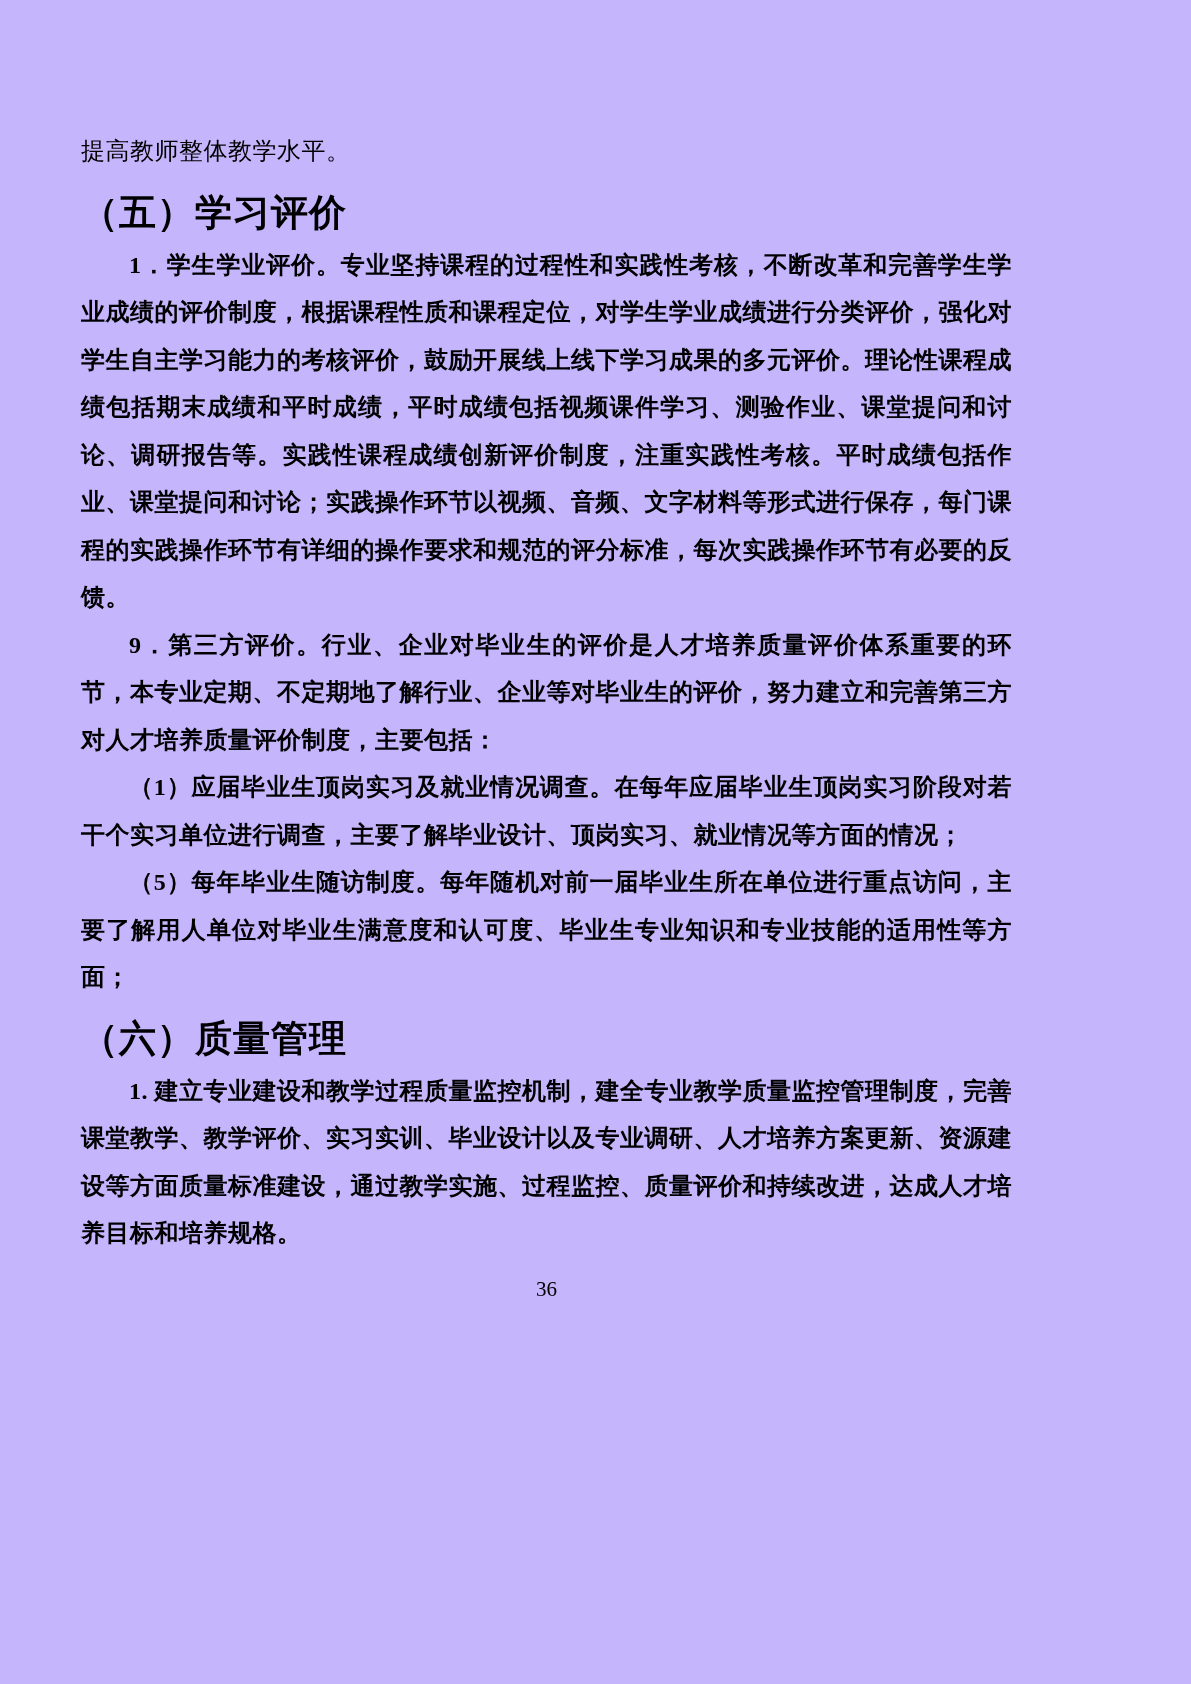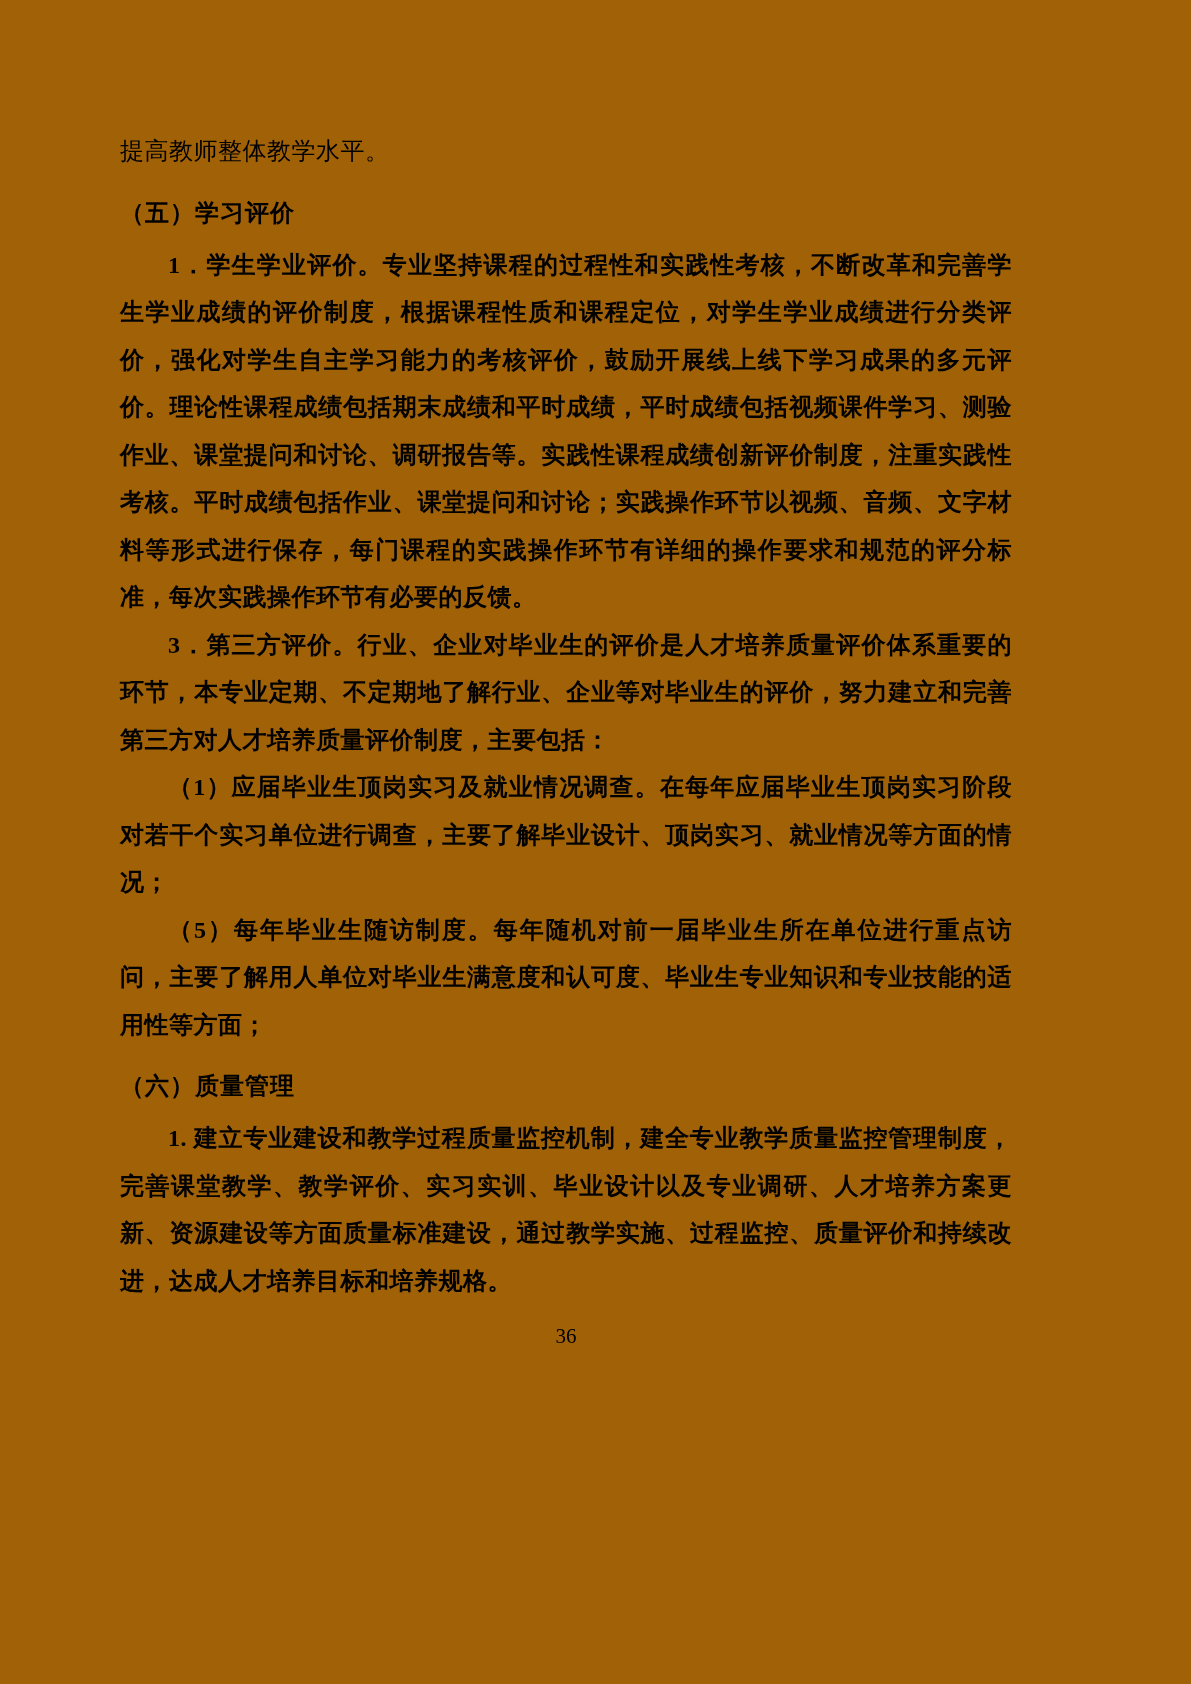--- a/index.html
+++ b/index.html
@@ -5,44 +5,44 @@
   html, body {
     margin: 0;
     padding: 0;
     background: #ffffff;
   }
   .page {
     position: relative;
     width: 1191px;
     height: 1684px;
     margin: 0 auto;
-    background: #a16207;
+    background: #c4b5fd;
     box-sizing: border-box;
-    padding: 128px 179px 0 120px;
+    padding: 128px 179px 0 81px;
     color: #000000;
     font-family: "Liberation Serif", "DejaVu Serif", serif;
     overflow: hidden;
   }
   .body-para {
     margin: 0;
     font-size: 24px;
     line-height: 47.5px;
     text-align: justify;
     line-break: strict;
     letter-spacing: 0.5px;
     color: #000000;
   }
   .body-para.indent {
     text-indent: 2em;
     font-weight: bold;
   }
   .section-heading {
     font-family: "DejaVu Sans", sans-serif;
     font-weight: 700;
-    font-size: 24px;
+    font-size: 37px;
     line-height: 38px;
     margin: 18px 0 10px 0;
     color: #000000;
     letter-spacing: 1px;
   }
   .page-number {
     margin-top: 16px;
     font-size: 21px;
     line-height: 30px;
     text-align: center;
@@ -53,21 +53,21 @@
 <body>
 
 <div class="page">
 
   <p class="body-para">提高教师整体教学水平。</p>
 
   <h2 class="section-heading">（五）学习评价</h2>
 
   <p class="body-para indent">1．学生学业评价。专业坚持课程的过程性和实践性考核，不断改革和完善学生学业成绩的评价制度，根据课程性质和课程定位，对学生学业成绩进行分类评价，强化对学生自主学习能力的考核评价，鼓励开展线上线下学习成果的多元评价。理论性课程成绩包括期末成绩和平时成绩，平时成绩包括视频课件学习、测验作业、课堂提问和讨论、调研报告等。实践性课程成绩创新评价制度，注重实践性考核。平时成绩包括作业、课堂提问和讨论；实践操作环节以视频、音频、文字材料等形式进行保存，每门课程的实践操作环节有详细的操作要求和规范的评分标准，每次实践操作环节有必要的反馈。</p>
 
-  <p class="body-para indent">3．第三方评价。行业、企业对毕业生的评价是人才培养质量评价体系重要的环节，本专业定期、不定期地了解行业、企业等对毕业生的评价，努力建立和完善第三方对人才培养质量评价制度，主要包括：</p>
+  <p class="body-para indent">9．第三方评价。行业、企业对毕业生的评价是人才培养质量评价体系重要的环节，本专业定期、不定期地了解行业、企业等对毕业生的评价，努力建立和完善第三方对人才培养质量评价制度，主要包括：</p>
 
   <p class="body-para indent">（1）应届毕业生顶岗实习及就业情况调查。在每年应届毕业生顶岗实习阶段对若干个实习单位进行调查，主要了解毕业设计、顶岗实习、就业情况等方面的情况；</p>
 
   <p class="body-para indent">（5）每年毕业生随访制度。每年随机对前一届毕业生所在单位进行重点访问，主要了解用人单位对毕业生满意度和认可度、毕业生专业知识和专业技能的适用性等方面；</p>
 
 
   <h2 class="section-heading">（六）质量管理</h2>
 
   <p class="body-para indent">1. 建立专业建设和教学过程质量监控机制，建全专业教学质量监控管理制度，完善课堂教学、教学评价、实习实训、毕业设计以及专业调研、人才培养方案更新、资源建设等方面质量标准建设，通过教学实施、过程监控、质量评价和持续改进，达成人才培养目标和培养规格。</p>
 

